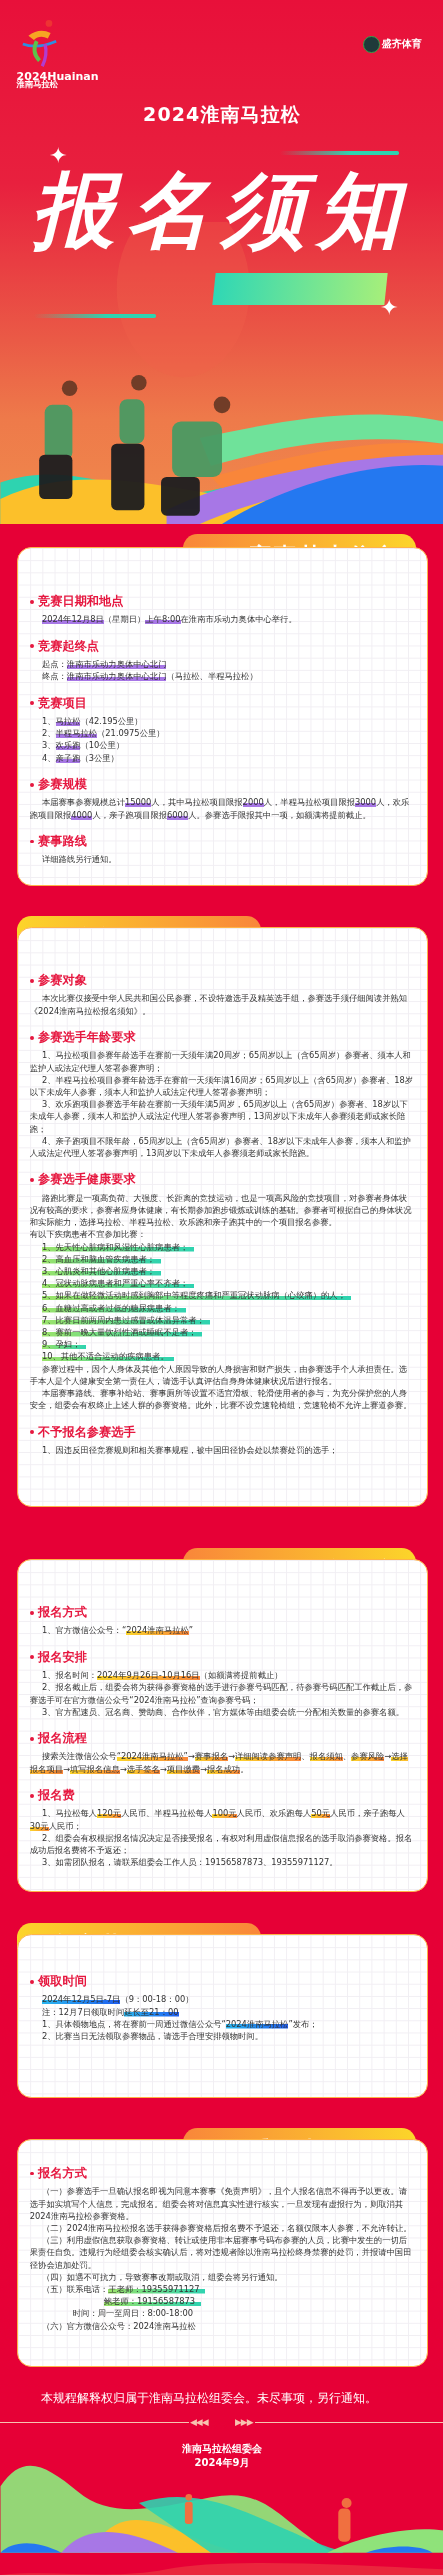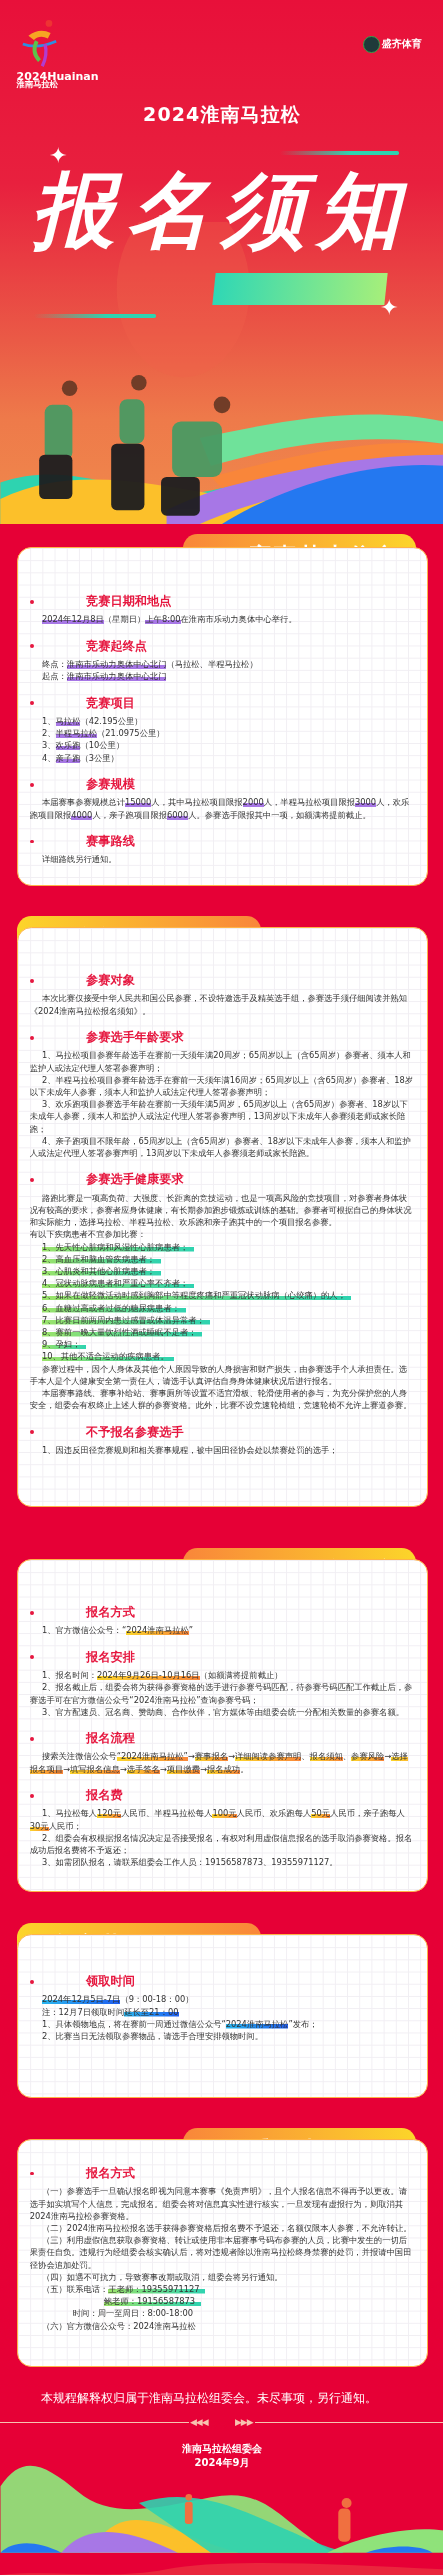--- a/index.html
+++ b/index.html
@@ -24,21 +24,21 @@
   .hero svg.scene { position: absolute; left: 0; top: 222px; }
 
   
   .card { position: absolute; left: 16.6px; width: 411px; background: #fff;
     background-image: linear-gradient(#f1eef3 0.6px, transparent 0.6px), linear-gradient(90deg, #f1eef3 0.6px, transparent 0.6px);
     background-size: 12.2px 12.2px; border-radius: 14.4px; border: 1.7px solid #ffb347; }
   .tab { position: absolute; height: 44px; border-radius: 14.4px 14.4px 0 0; color: #fff; font-size: 23px; font-weight: bold; letter-spacing: 2.2px; display: flex; align-items: center; }
   .tab.right { left: 183px; width: 233px; background: linear-gradient(90deg,#f9863a,#fcd52a); justify-content: flex-end; padding-right: 16.6px; }
   .tab.left { left: 16.6px; width: 244px; background: linear-gradient(90deg,#fcd52a,#f9863a); justify-content: flex-start; padding-left: 33px; }
   .sec { padding: 0 12.2px 0 12.2px; }
-  .h { color: #e6173f; font-size: 12.2px; font-weight: bold; margin-top: 12.2px; margin-bottom: 3.3px; display: flex; align-items: center; gap: 48px; }
+  .h { color: #e6173f; font-size: 12.2px; font-weight: bold; margin-top: 12.2px; margin-bottom: 3.3px; display: flex; align-items: center; }
   .h .dot { display: inline-block; width: 3.9px; height: 3.9px; border-radius: 50%; background: #e6173f; margin-right: 4.4px; }
   .p { font-size: 8.3px; line-height: 12.2px; color: #333; }
   .ind { padding-left: 12.2px; }
   .ti { text-indent: 12.2px; }
   .hl-p { background: linear-gradient(transparent 58%, #a777e6 58%); }
   .hl-g { background: linear-gradient(90deg, #9be36a, #2ed3b0); background-size: 100% 45%; background-repeat: no-repeat; background-position: 0 100%; padding-right: 5.5px; }
   .hl-o { background: linear-gradient(90deg, #fcd52a, #f9863a); background-size: 100% 40%; background-repeat: no-repeat; background-position: 0 100%; }
   .hl-b { background: linear-gradient(90deg, #29b6ef, #1f5ef0); background-size: 100% 45%; background-repeat: no-repeat; background-position: 0 100%; }
 
   .footer-note { position: absolute; left: 0; width: 377px; top: 2390px; text-align: right; color: #fff; font-size: 12px; }
@@ -116,22 +116,22 @@
           <span>竞赛日期和地点</span>
         </div>
       <div class="p ind">
         <span class="hl-p">2024年12月8日</span><span>（星期日）</span><span class="hl-p">上午8:00</span><span>在淮南市乐动力奥体中心举行。</span>
       </div>
 
       <div class="h">
           <span class="dot"></span>
           <span>竞赛起终点</span>
         </div>
+      <div class="p ind"><span>起点：</span><span class="hl-p">淮南市乐动力奥体中心北门</span></div>
       <div class="p ind"><span>终点：</span><span class="hl-p">淮南市乐动力奥体中心北门</span><span>（马拉松、半程马拉松）</span></div>
-      <div class="p ind"><span>起点：</span><span class="hl-p">淮南市乐动力奥体中心北门</span></div>
 
       <div class="h">
           <span class="dot"></span>
           <span>竞赛项目</span>
         </div>
       <div class="p ind"><span>1、</span><span class="hl-p">马拉松</span><span>（42.195公里）</span></div>
       <div class="p ind"><span>2、</span><span class="hl-p">半程马拉松</span><span>（21.0975公里）</span></div>
       <div class="p ind"><span>3、</span><span class="hl-p">欢乐跑</span><span>（10公里）</span></div>
       <div class="p ind"><span>4、</span><span class="hl-p">亲子跑</span><span>（3公里）</span></div>
 

